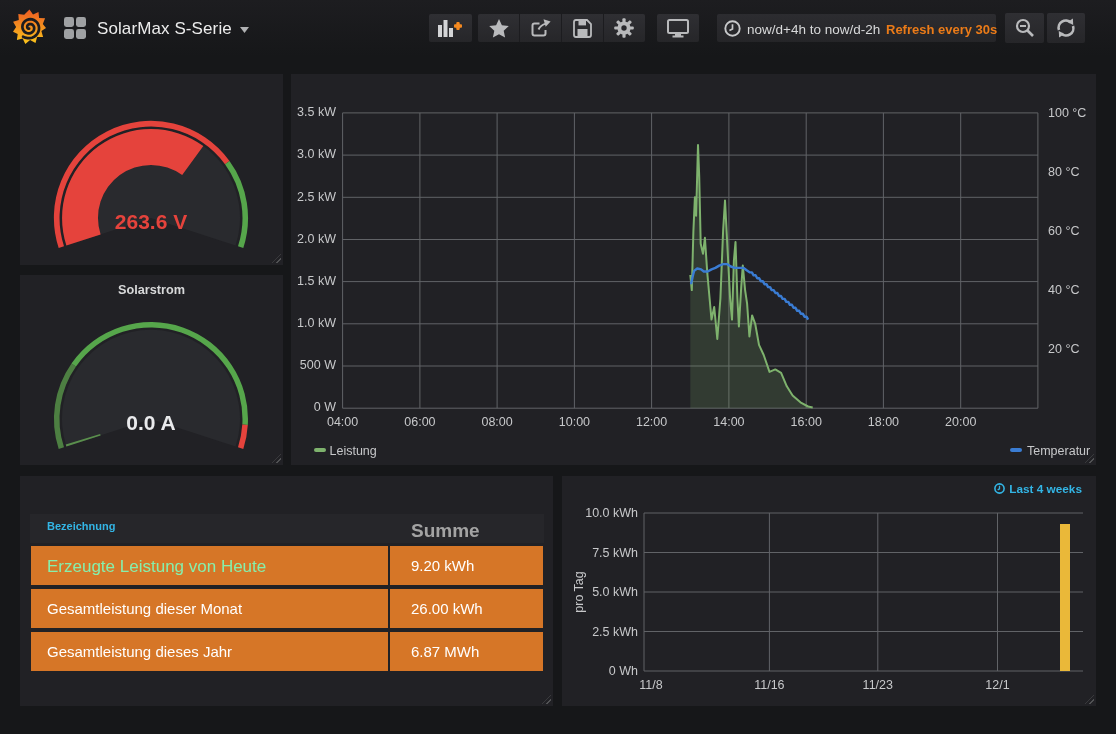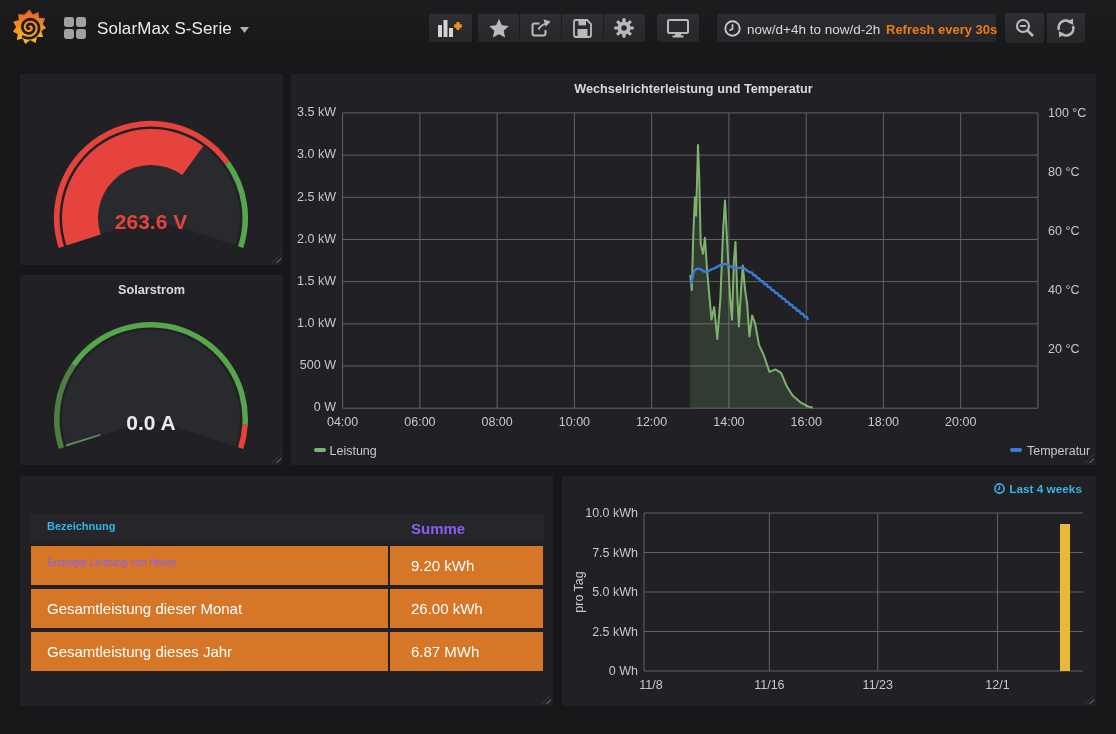--- a/index.html
+++ b/index.html
@@ -126,21 +126,20 @@
 <path d="M38.7 174.0 A97 97 0 0 1 51.5 88.4 L56.0 91.5 A91.5 91.5 0 0 0 44.0 172.3 Z" fill="#4d7f42"></path>
 <path d="M51.5 88.4 A97 97 0 0 1 227.8 149.9 L222.3 149.6 A91.5 91.5 0 0 0 56.0 91.5 Z" fill="#56a64b"></path>
 <path d="M227.8 149.9 A97 97 0 0 1 223.3 174.0 L218.0 172.3 A91.5 91.5 0 0 0 222.3 149.6 Z" fill="#e5433c"></path>
 <path d="M46.4 171.5 A89 89 0 0 1 45.7 169.4 L80.2 159.1 A53 53 0 0 0 80.6 160.4 Z" fill="#5a8f4d"></path>
     <text x="131" y="154.5" font-size="21" font-weight="700" fill="#e9eaec" text-anchor="middle">0.0 A</text>
   </svg>
   <div class="grip"></div>
 </div>
 
 <div class="panel" style="left:291px;top:74px;width:805px;height:391px">
-  <div class="ptitle">Wechselrichterleistung und Temperatur</div>
   <svg width="805" height="391" viewBox="0 0 805 391" style="position:absolute;left:0;top:0">
     <g stroke="#616367" stroke-width="1">
         <line x1="51.6" y1="334.2" x2="746.9" y2="334.2"></line>
         <line x1="51.6" y1="292.0" x2="746.9" y2="292.0"></line>
         <line x1="51.6" y1="249.8" x2="746.9" y2="249.8"></line>
         <line x1="51.6" y1="207.6" x2="746.9" y2="207.6"></line>
         <line x1="51.6" y1="165.5" x2="746.9" y2="165.5"></line>
         <line x1="51.6" y1="123.3" x2="746.9" y2="123.3"></line>
         <line x1="51.6" y1="81.1" x2="746.9" y2="81.1"></line>
         <line x1="51.6" y1="38.9" x2="746.9" y2="38.9"></line>
@@ -192,26 +191,26 @@
       <rect x="719" y="374" width="12" height="4" rx="2" fill="#3a7cd3"></rect>
         <text x="736" y="381">Temperatur</text>
     </g>
   </svg>
   <div class="grip"></div>
 </div>
 
 <div class="panel" style="left:20px;top:476px;width:533px;height:230px">
   <div style="position:absolute;left:10px;top:38px;width:514px;height:29px;background:#26262a"></div>
   <div style="position:absolute;left:27px;top:44px;font-size:11px;font-weight:700;color:#33b5e5">Bezeichnung</div>
-  <div style="position:absolute;left:391px;top:44px;font-size:15px;font-weight:700;color:#8b5cf6">Summe</div>
+  <div style="position:absolute;left:391px;top:44px;font-size:19px;font-weight:700;color:#a3a3a3">Summe</div>
   <div style="position:absolute;left:11px;top:70px;width:512px;height:39px;background:#d67627"></div>
   <div style="position:absolute;left:11px;top:113px;width:512px;height:39px;background:#d67627"></div>
   <div style="position:absolute;left:11px;top:156px;width:512px;height:39px;background:#d67627"></div>
   <div style="position:absolute;left:368px;top:70px;width:2px;height:125px;background:#212125"></div>
-  <div style="position:absolute;left:27px;top:81px;font-size:10px;color:#8b5cf6">Erzeugte Leistung von Heute</div>
+  <div style="position:absolute;left:27px;top:81px;font-size:17px;color:#86efac">Erzeugte Leistung von Heute</div>
   <div style="position:absolute;left:391px;top:81px;font-size:15px;color:#fff">9.20 kWh</div>
   <div style="position:absolute;left:27px;top:124px;font-size:15px;color:#fff">Gesamtleistung dieser Monat</div>
   <div style="position:absolute;left:391px;top:124px;font-size:15px;color:#fff">26.00 kWh</div>
   <div style="position:absolute;left:27px;top:167px;font-size:15px;color:#fff">Gesamtleistung dieses Jahr</div>
   <div style="position:absolute;left:391px;top:167px;font-size:15px;color:#fff">6.87 MWh</div>
   <div class="grip"></div>
 </div>
 
 <div class="panel" style="left:562px;top:476px;width:534px;height:230px">
   <svg width="534" height="230" viewBox="0 0 534 230" style="position:absolute;left:0;top:0">

